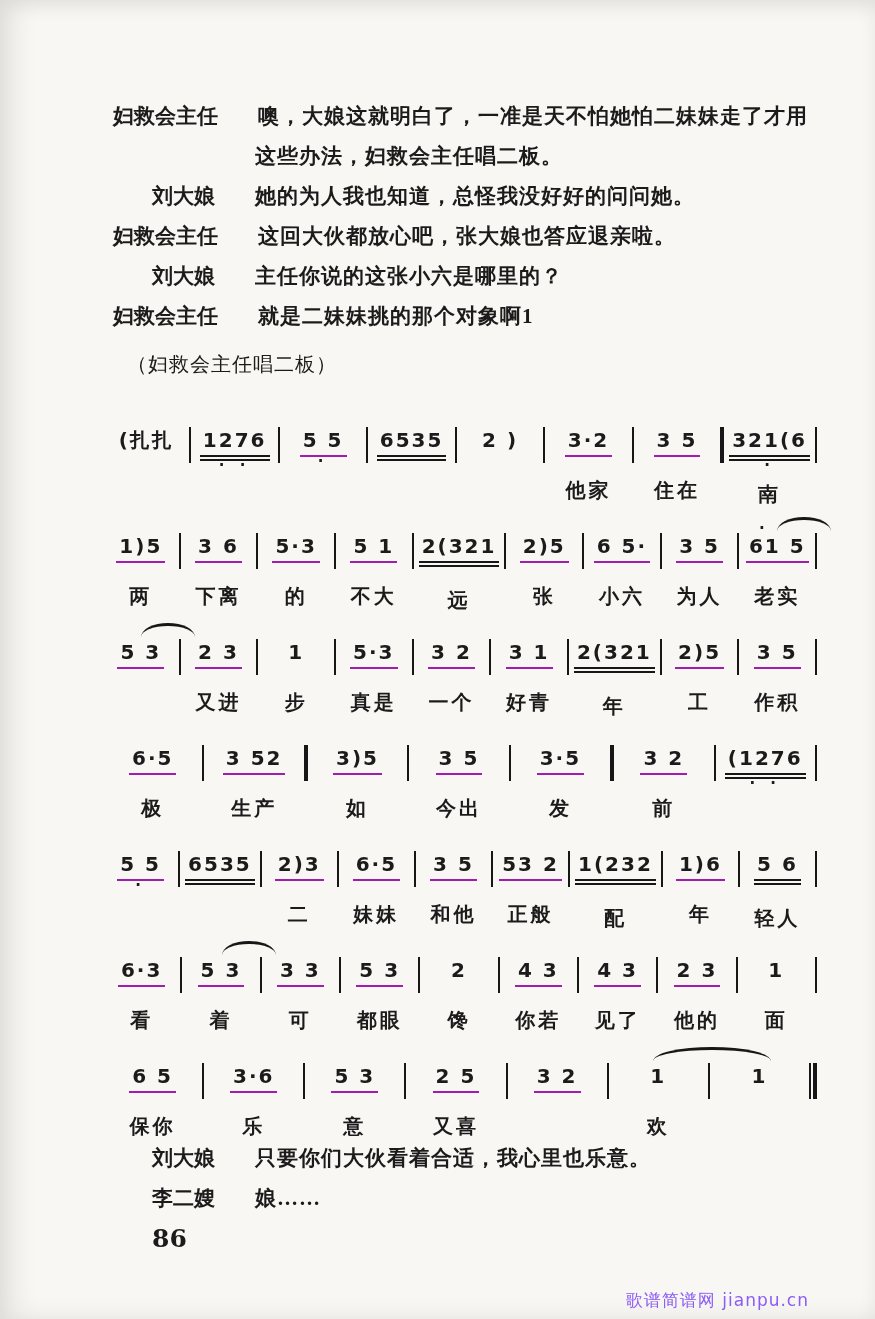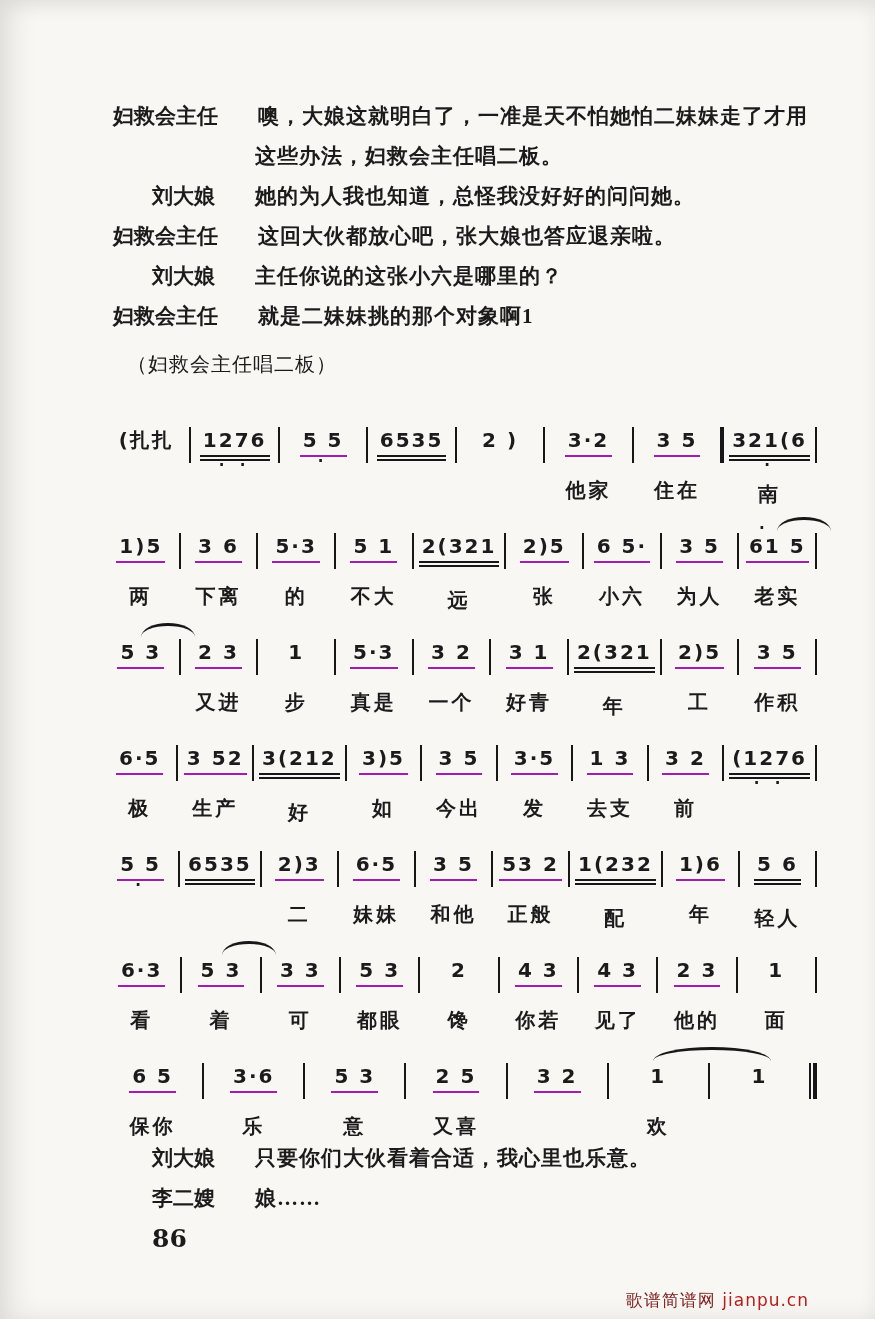--- a/index.html
+++ b/index.html
@@ -43,22 +43,22 @@
          border-radius:50% 50% 0 0 / 100% 100% 0 0; z-index:2; }
   .tie.wide { width:118px; right:auto; left:45%; }
   .da { position:absolute; top:-13px; left:26%; font-size:15px; font-weight:bold;
         font-family:"DejaVu Sans", sans-serif; }
   
   .page-number { position:absolute; left:152px; top:1224px;
                  font-size:25px; font-weight:bold;
                  font-family:"DejaVu Serif", serif; }
   .watermark { position:absolute; right:66px; top:1289px; font-size:17px;
                font-family:"DejaVu Sans", sans-serif; letter-spacing:1px; }
-  .wm-site { color:#7f1d1d; }
-  .wm-domain { color:#b91c1c; }
+  .wm-site { color:#8b5cf6; }
+  .wm-domain { color:#8b5cf6; }
 </style>
 </head>
 <body>
 
 <div class="page">
   <div class="dialogue" id="dialogue-top">
       <div class="d-line">
         <span class="speaker">妇救会主任</span>
         <span class="d-text">噢，大娘这就明白了，一准是天不怕她怕二妹妹走了才用</span>
       </div>
@@ -259,49 +259,39 @@
           <div class="db">&nbsp;</div>
           <div class="lyric">极</div>
         </div>
         <div class="barline"></div>
         <div class="cell">
           <span class="note u1">3 52</span>
           <div class="db">&nbsp;</div>
           <div class="lyric">生产</div>
         </div>
         <div class="barline"></div>
-        <div class="cell">
-          <span class="note u2">3(212</span>
-          <div class="db">&nbsp;</div>
-          <div class="lyric">好</div>
-        </div>
         <div class="barline"></div>
         <div class="cell">
           <span class="note u1">3)5</span>
           <div class="db">&nbsp;</div>
           <div class="lyric">如</div>
         </div>
         <div class="barline"></div>
         <div class="cell">
           <span class="note u1">3 5</span>
           <div class="db">&nbsp;</div>
           <div class="lyric">今出</div>
         </div>
         <div class="barline"></div>
         <div class="cell">
           <span class="note u1">3·5</span>
           <div class="db">&nbsp;</div>
           <div class="lyric">发</div>
         </div>
         <div class="barline"></div>
-        <div class="cell">
-          <span class="note u1">1 3</span>
-          <div class="db">&nbsp;</div>
-          <div class="lyric">去支</div>
-        </div>
         <div class="barline"></div>
         <div class="cell">
           <span class="note u1">3 2</span>
           <div class="db">&nbsp;</div>
           <div class="lyric">前</div>
         </div>
         <div class="barline"></div>
         <div class="cell">
           <span class="note u2">(1276</span>
           <div class="db">· ·</div>

